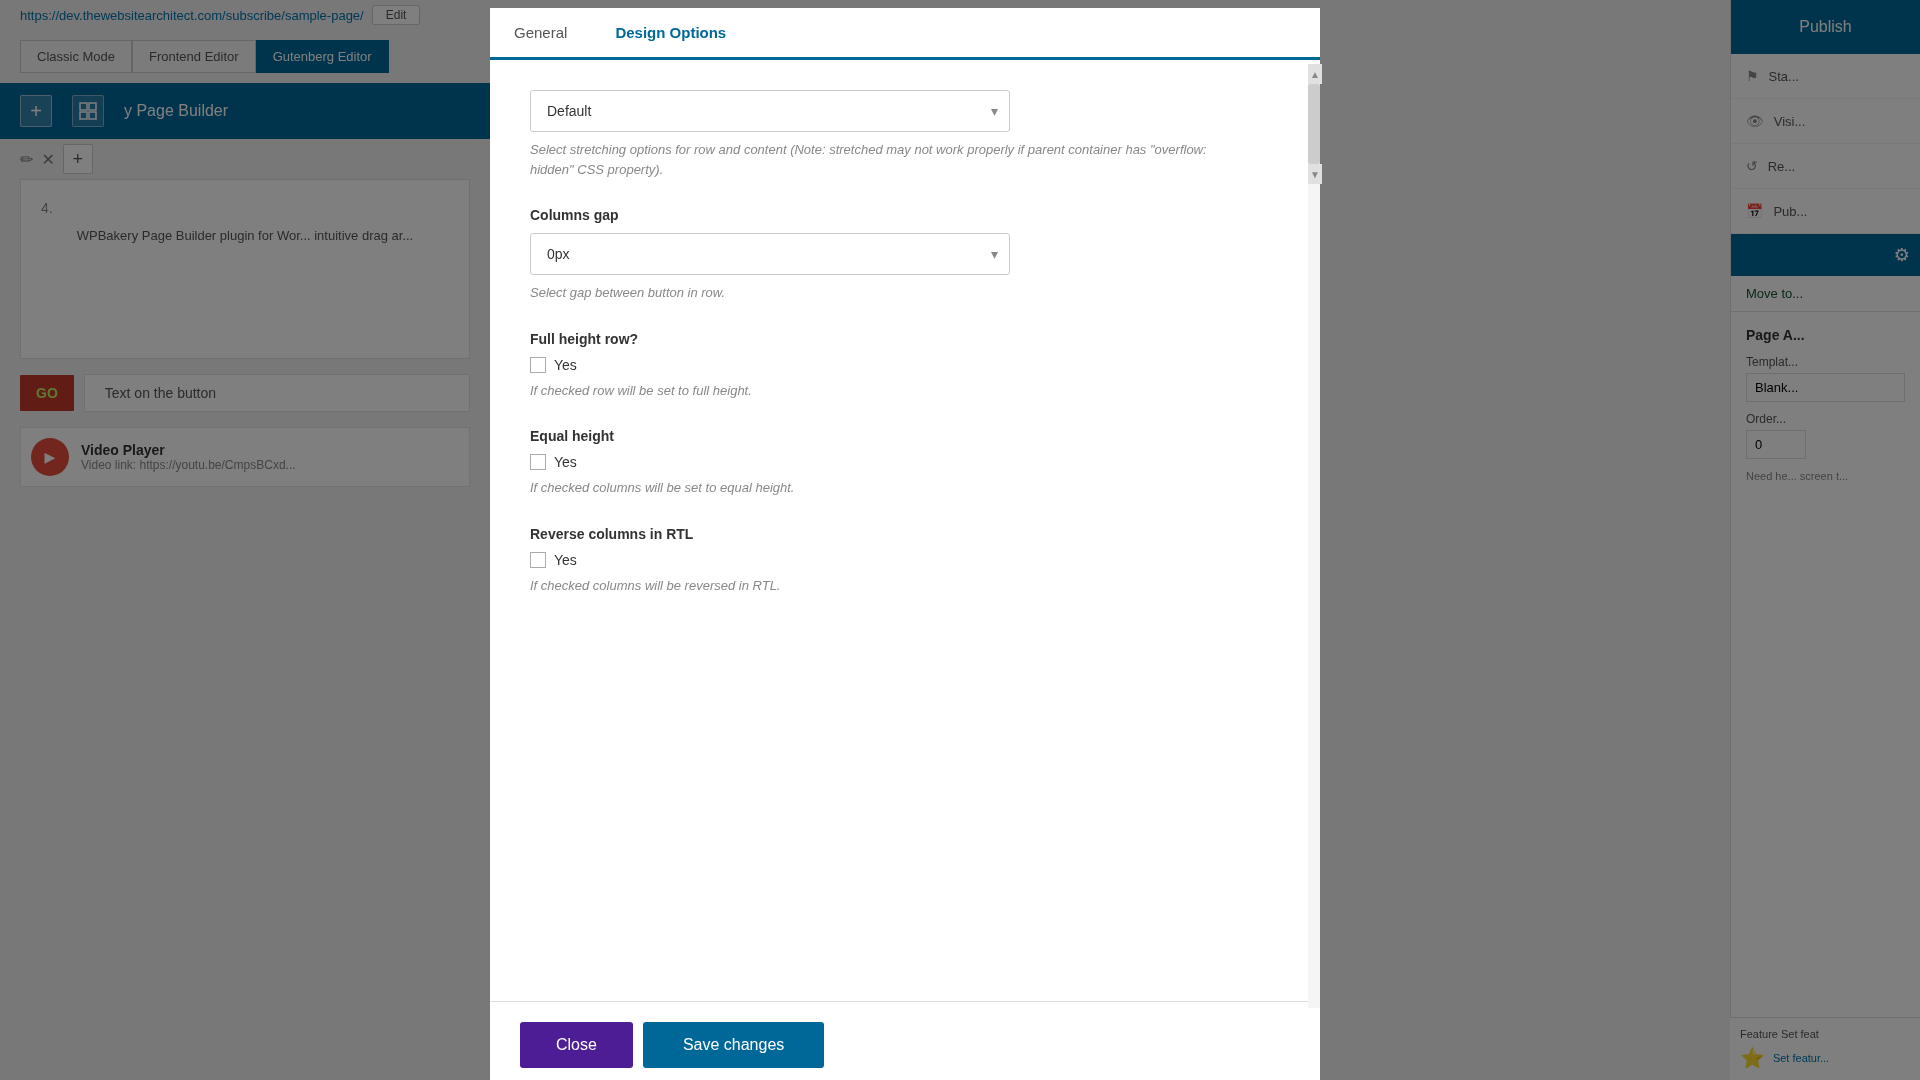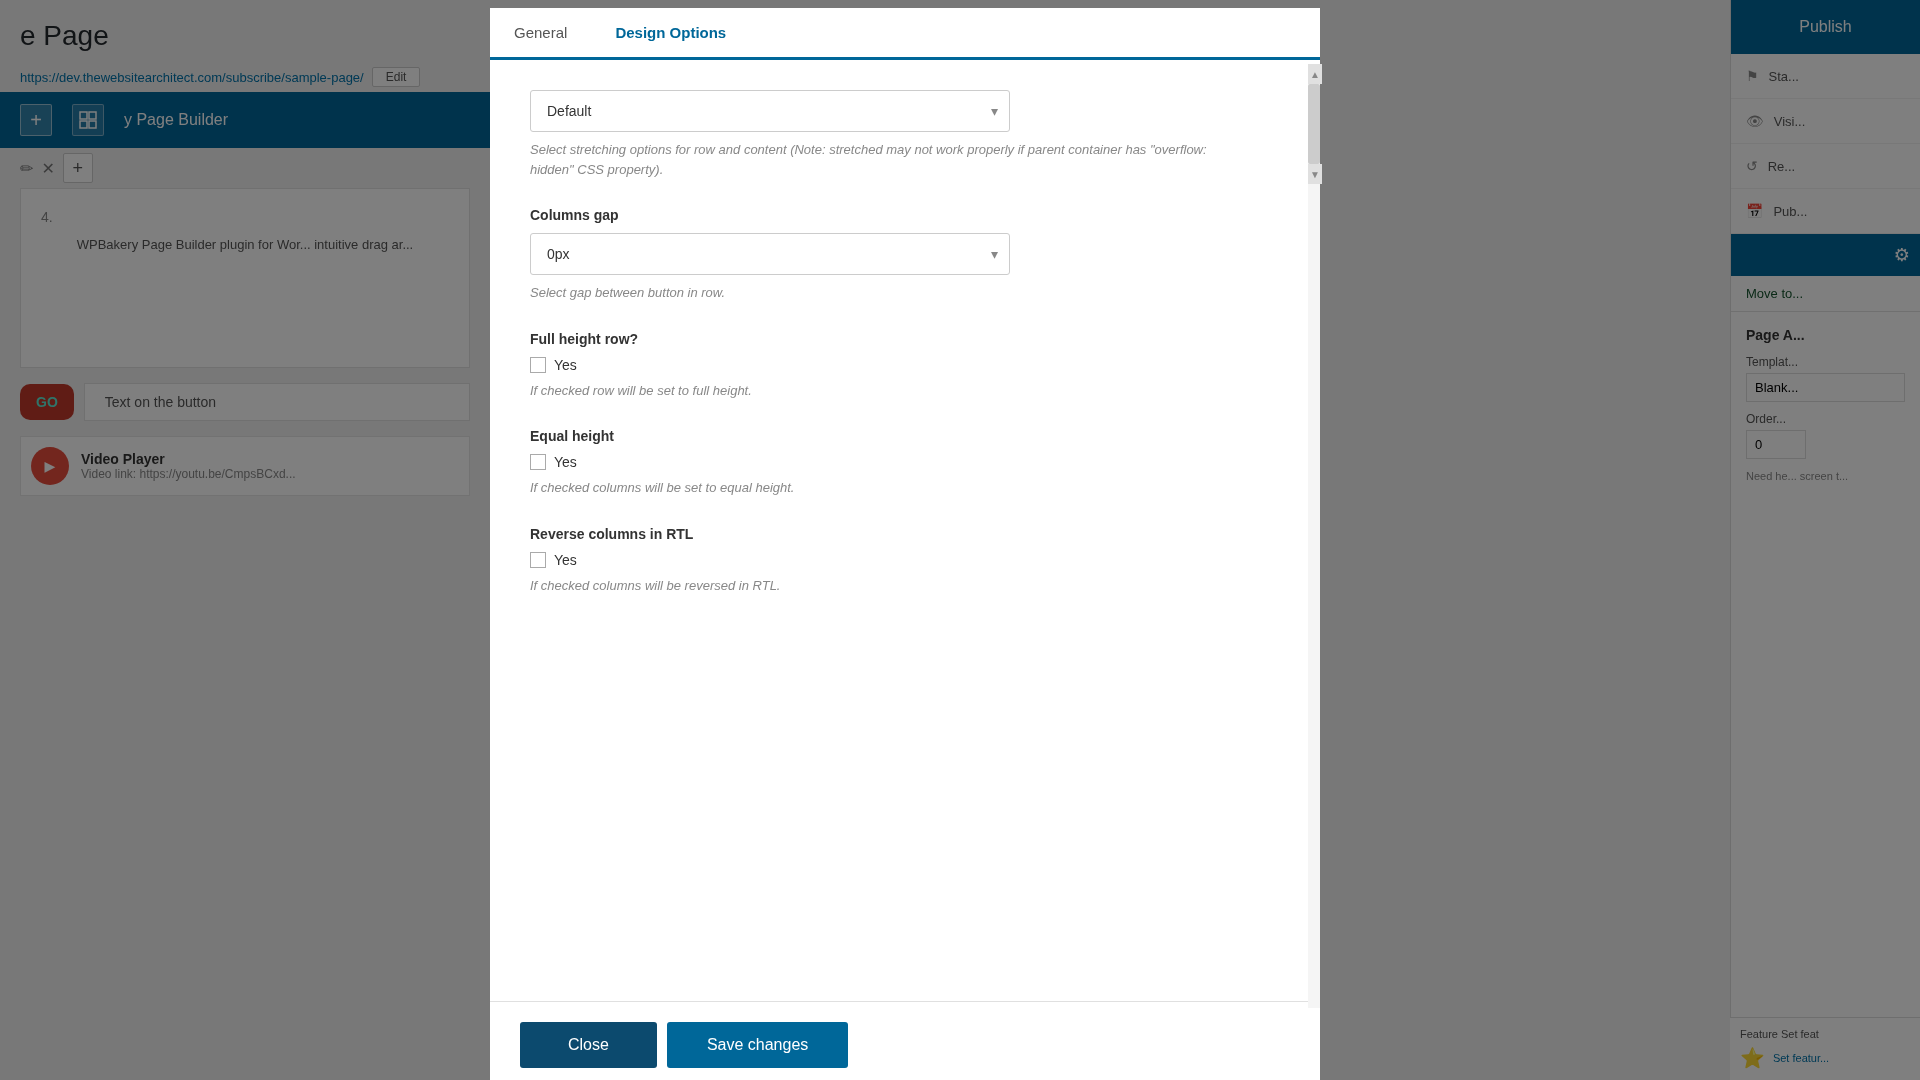--- a/index.html
+++ b/index.html
@@ -133,26 +133,26 @@
     }
 
     .button-element {
       display: flex;
       align-items: center;
       gap: 10px;
       margin: 15px 20px;
     }
     .go-button {
       background: #c0392b;
-      color: #5eead4;
+      color: #bef264;
       padding: 10px 16px;
       font-size: 14px;
       font-weight: bold;
       border: none;
-      border-radius: 10px;
+      border-radius: 1px;
       cursor: pointer;
     }
     .button-text-area {
       border: 1px solid #e0e0e0;
       padding: 10px 20px;
       font-size: 14px;
       color: #555;
       background: #fff;
       flex: 1;
     }
@@ -400,23 +400,23 @@
       display: flex;
       gap: 0;
       padding: 20px 30px;
       background: #fff;
       border-top: 1px solid #e0e0e0;
       justify-content: flex-start;
       gap: 10px;
     }
 
     .btn-close {
-      background: #0c4a6e;
-      color: #fff;
-      padding: 14px 48px;
+      background: #4c1d95;
+      color: #fff;
+      padding: 14px 36px;
       font-size: 16px;
       border: none;
       cursor: pointer;
       border-radius: 3px;
     }
     .btn-save {
       background: #006799;
       color: #fff;
       padding: 14px 40px;
       font-size: 16px;
@@ -432,27 +432,31 @@
       color: #888;
       cursor: pointer;
     }
   </style>
 </head>
 <body>
 
 <div class="modal-overlay"></div>
 
 <div class="page-area">
-  <div class="page-title">e Page</div>
 
   <div class="url-bar">
     <span class="url-text">https://dev.thewebsitearchitect.com/subscribe/sample-page/</span>
     <button class="edit-btn">Edit</button>
   </div>
 
+  <div class="editor-buttons">
+    <button class="editor-btn">Classic Mode</button>
+    <button class="editor-btn">Frontend Editor</button>
+    <button class="editor-btn active">Gutenberg Editor</button>
+  </div>
 
   <div class="builder-header">
     <button class="builder-add-btn">+</button>
     <button class="builder-grid-btn">
       <svg width="18" height="18" viewBox="0 0 18 18" fill="none">
         <rect x="1" y="1" width="7" height="7" stroke="white" stroke-width="1.5"></rect>
         <rect x="10" y="1" width="7" height="7" stroke="white" stroke-width="1.5"></rect>
         <rect x="1" y="10" width="7" height="7" stroke="white" stroke-width="1.5"></rect>
         <rect x="10" y="10" width="7" height="7" stroke="white" stroke-width="1.5"></rect>
       </svg>

